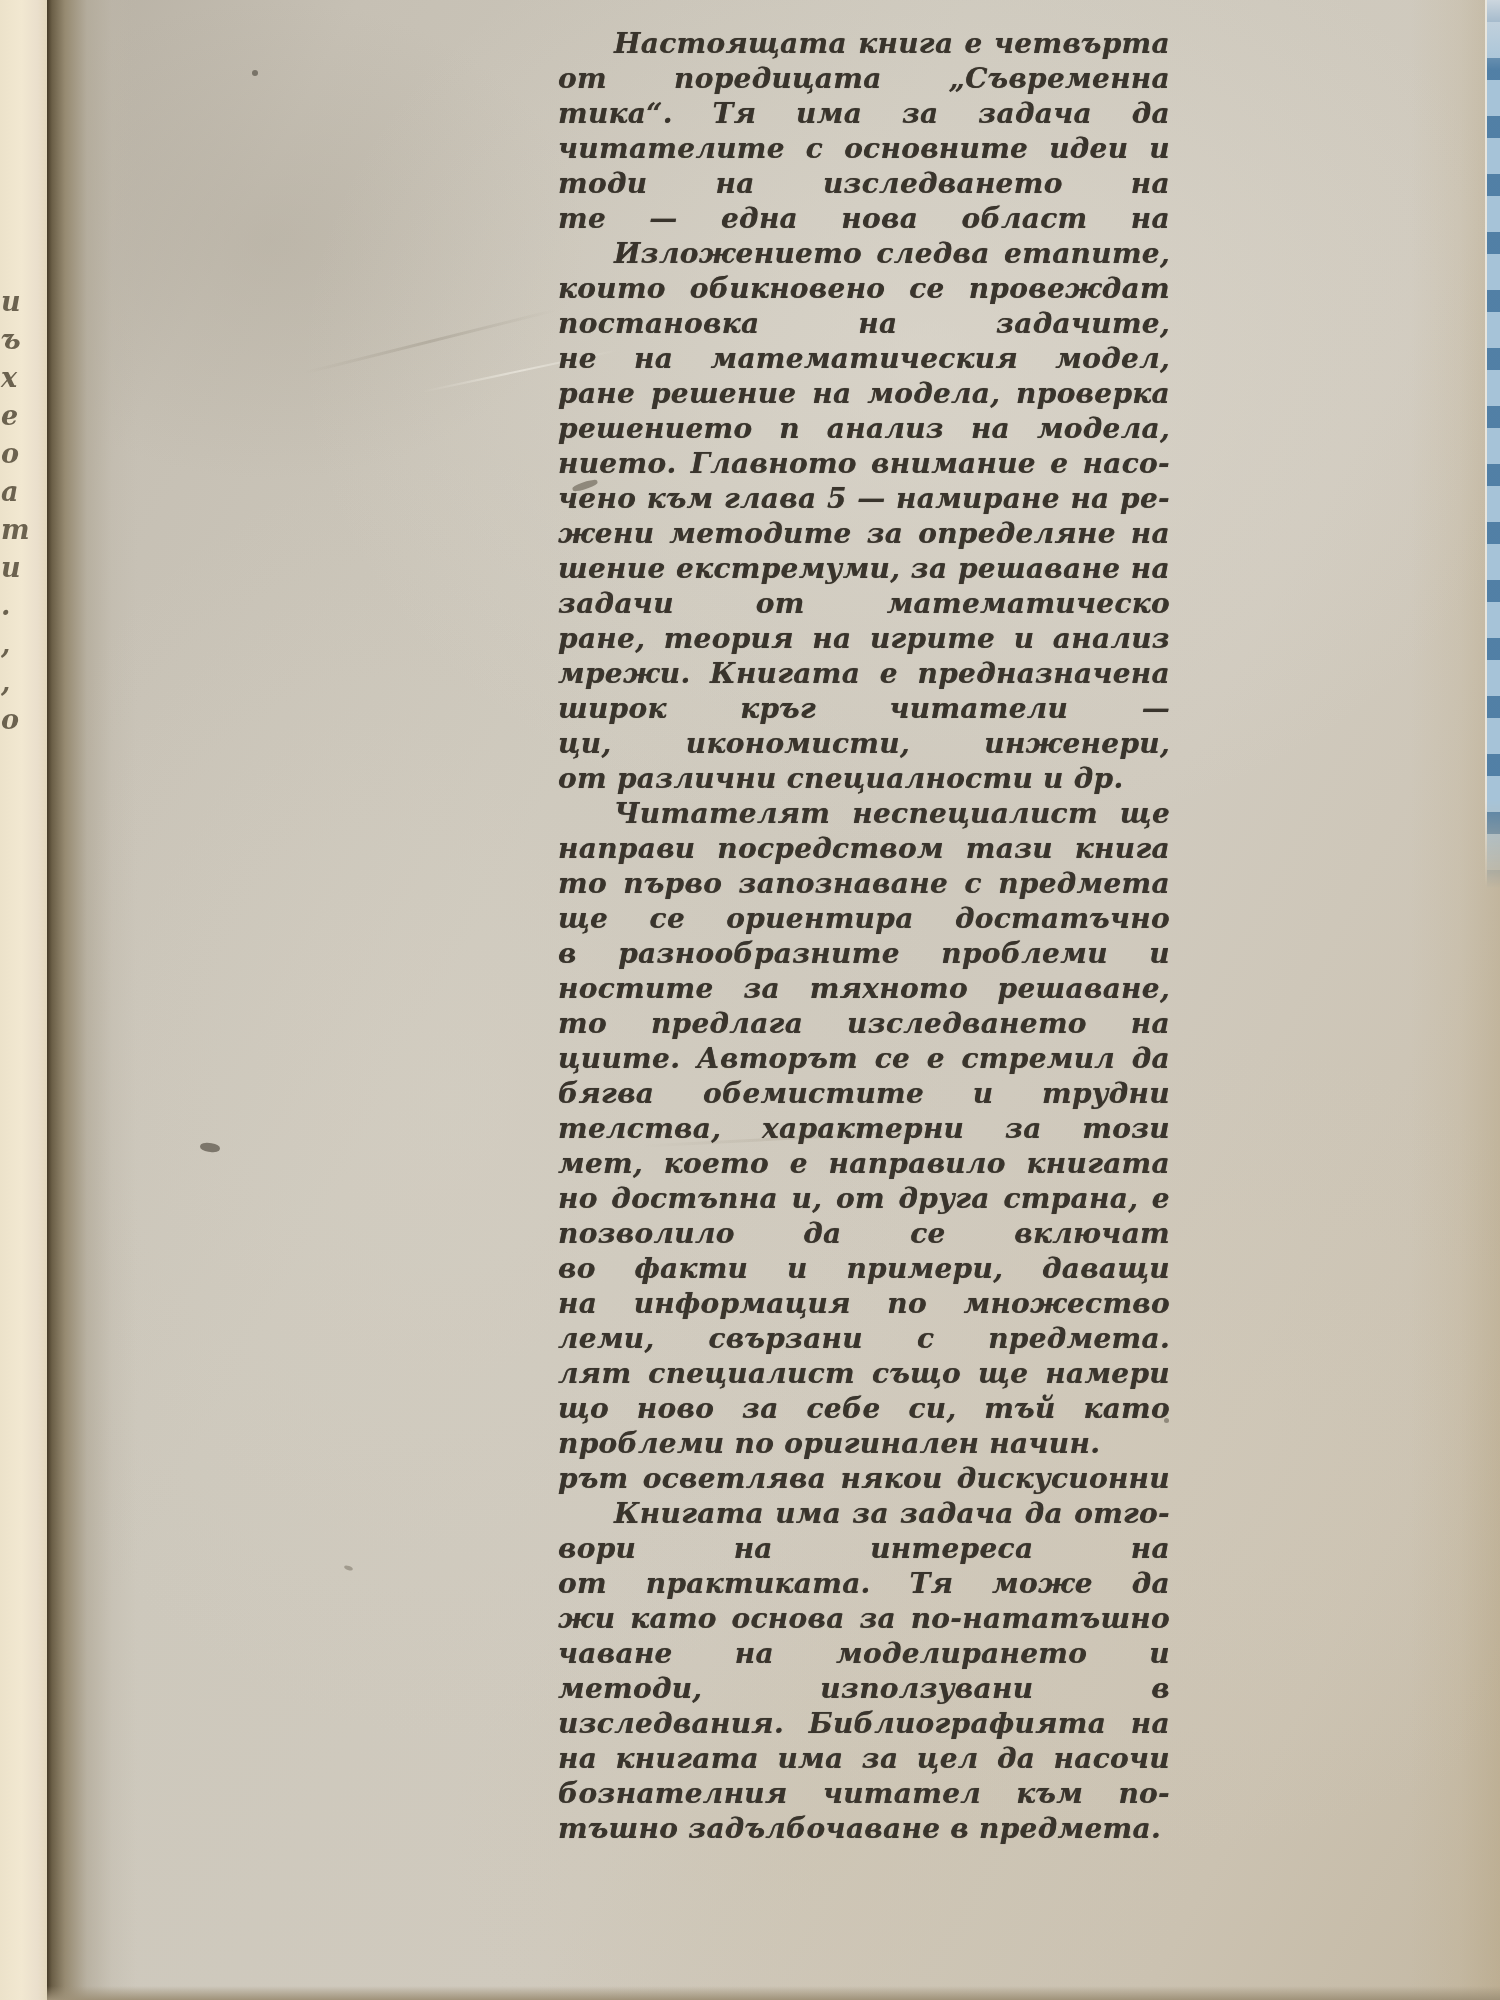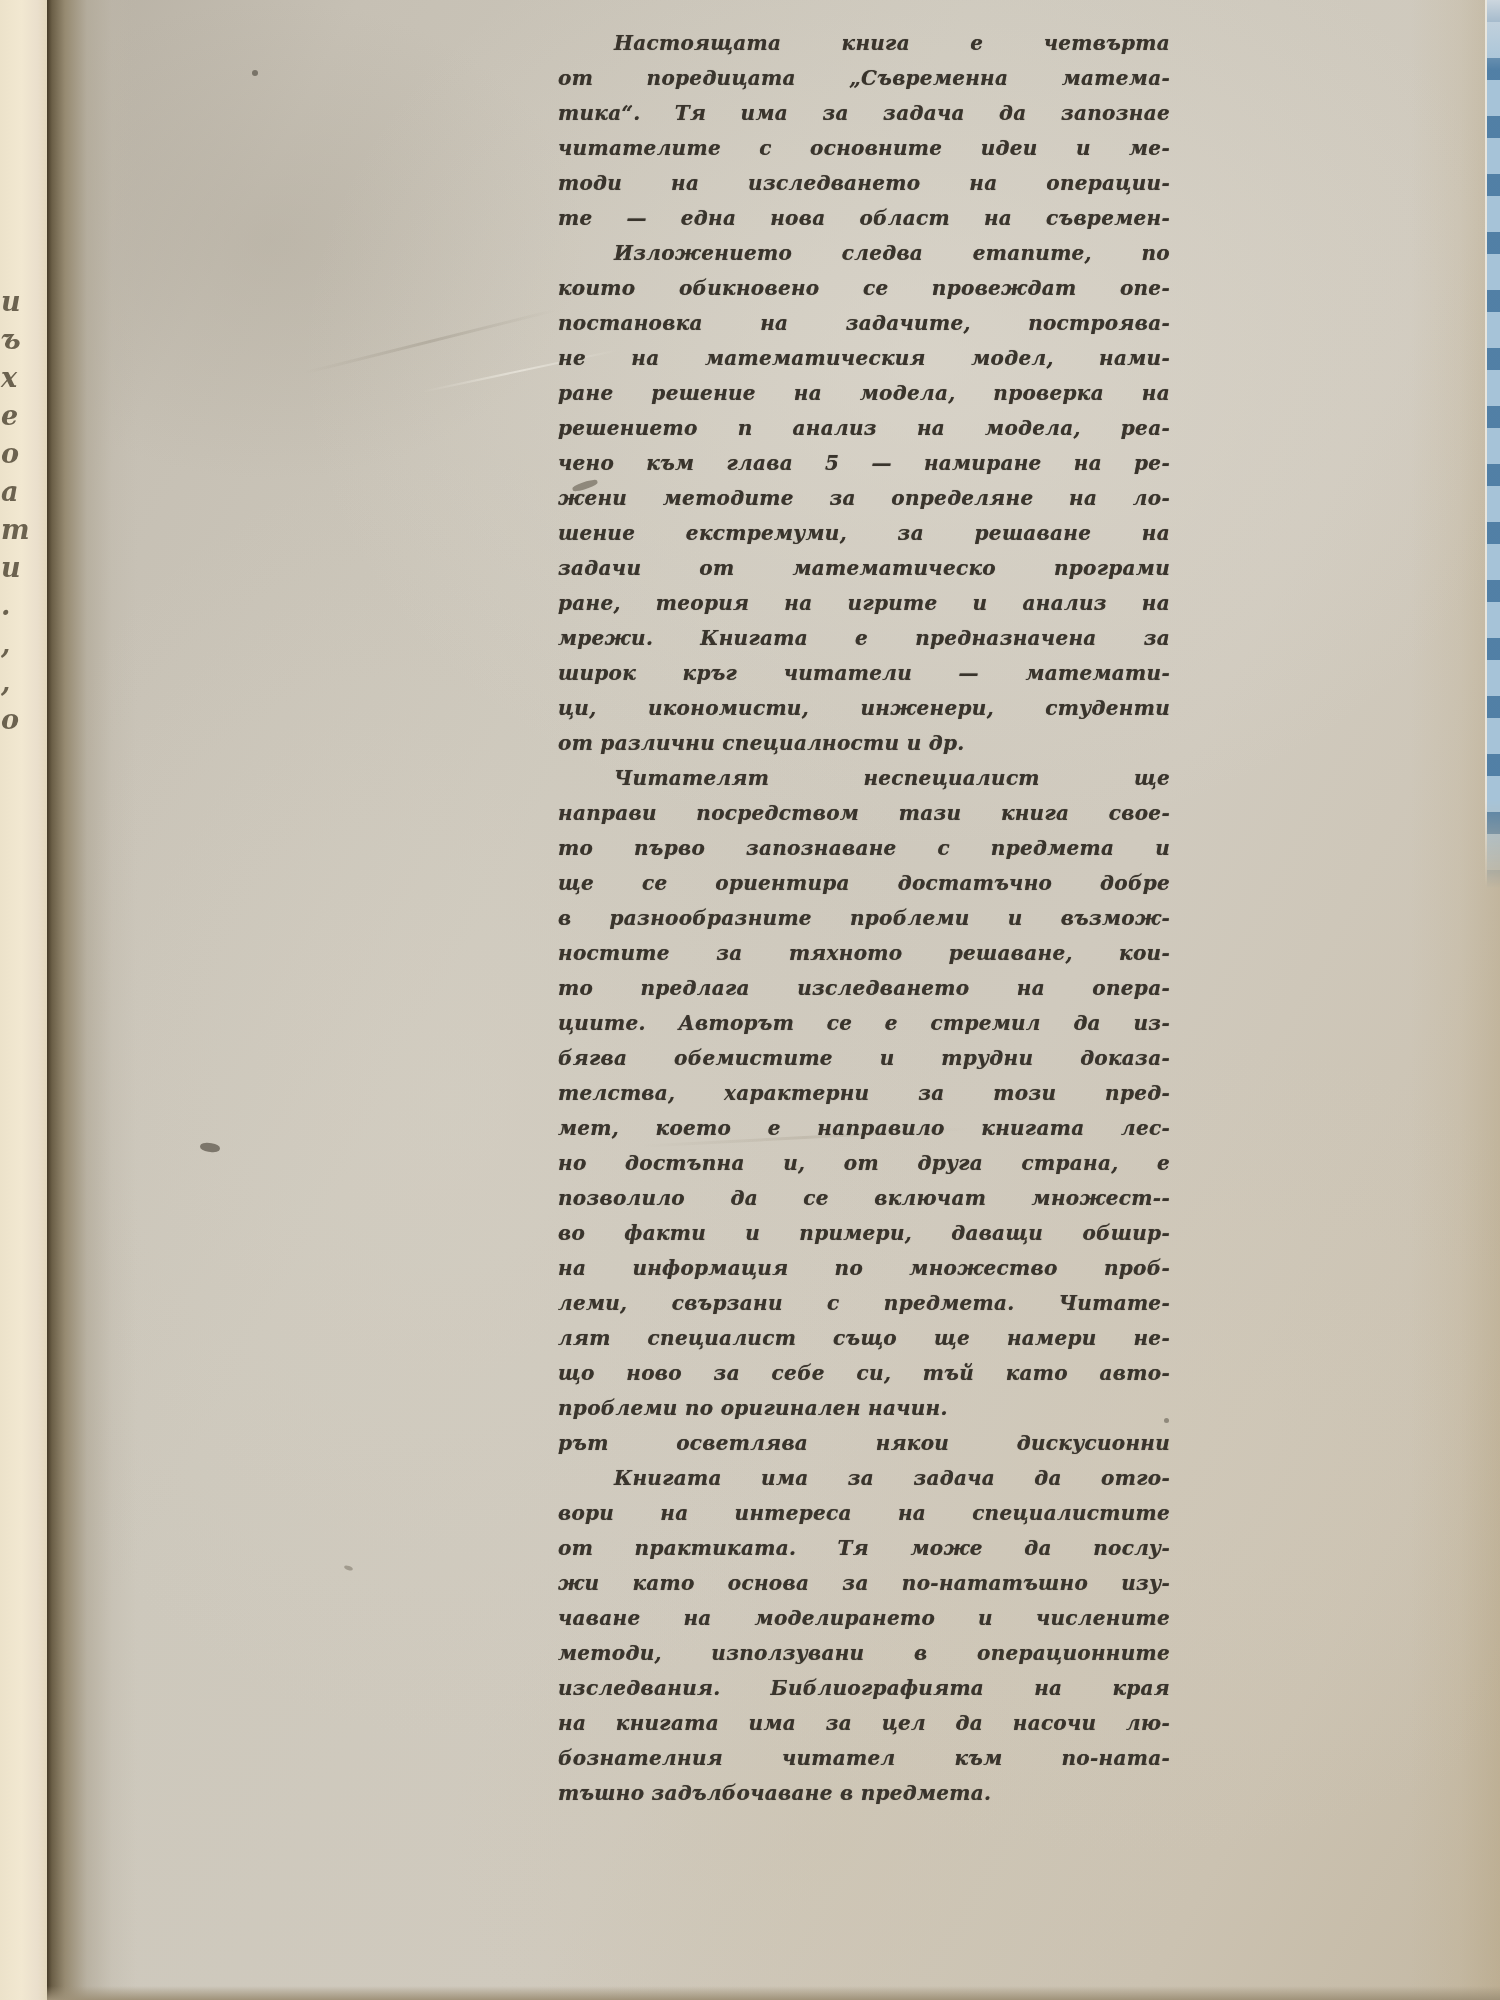--- a/index.html
+++ b/index.html
@@ -59,21 +59,21 @@
     position:absolute;left:0;bottom:0;width:100%;height:14px;z-index:4;
     background:linear-gradient(0deg,#9f9279 0%,rgba(159,146,121,0) 100%);
   }
   
   .text-block{
     position:absolute;left:558px;top:26px;width:612px;z-index:2;
     color:var(--ink,#39342c);
   }
   .line{
     height:35px;line-height:35px;
-    font-style:italic;font-weight:bold;font-size:20px;
+    font-style:italic;font-weight:bold;font-size:28px;
     letter-spacing:.3px;
     text-align:justify;text-align-last:justify;
     overflow:hidden;
     text-shadow:0 0 .7px rgba(46,41,34,.65);
   }
   .line.first{padding-left:56px;}
   .line.last{text-align-last:left;}
   
   .speck{position:absolute;border-radius:50%;z-index:3;}
   .speck.s1{left:572px;top:482px;width:26px;height:7px;background:#5a5243;opacity:.55;transform:rotate(-18deg);border-radius:40%;}
@@ -119,20 +119,21 @@
       <div class="line">тика“. Тя има за задача да запознае</div>
       <div class="line">читателите с основните идеи и ме-</div>
       <div class="line">тоди на изследването на операции-</div>
       <div class="line">те — една нова област на съвремен-</div>
       <div class="line first">Изложението следва етапите, по</div>
       <div class="line">които обикновено се провеждат опе-</div>
       <div class="line">постановка на задачите, построява-</div>
       <div class="line">не на математическия модел, нами-</div>
       <div class="line">ране решение на модела, проверка на</div>
       <div class="line">решението п анализ на модела, реа-</div>
+      <div class="line">нието. Главното внимание е насо-</div>
       <div class="line">чено към глава 5 — намиране на ре-</div>
       <div class="line">жени методите за определяне на ло-</div>
       <div class="line">шение екстремуми, за решаване на</div>
       <div class="line">задачи от математическо програми</div>
       <div class="line">ране, теория на игрите и анализ на</div>
       <div class="line">мрежи. Книгата е предназначена за</div>
       <div class="line">широк кръг читатели — математи-</div>
       <div class="line">ци, икономисти, инженери, студенти</div>
       <div class="line last">от различни специалности и др.</div>
       <div class="line first">Читателят неспециалист ще</div>

